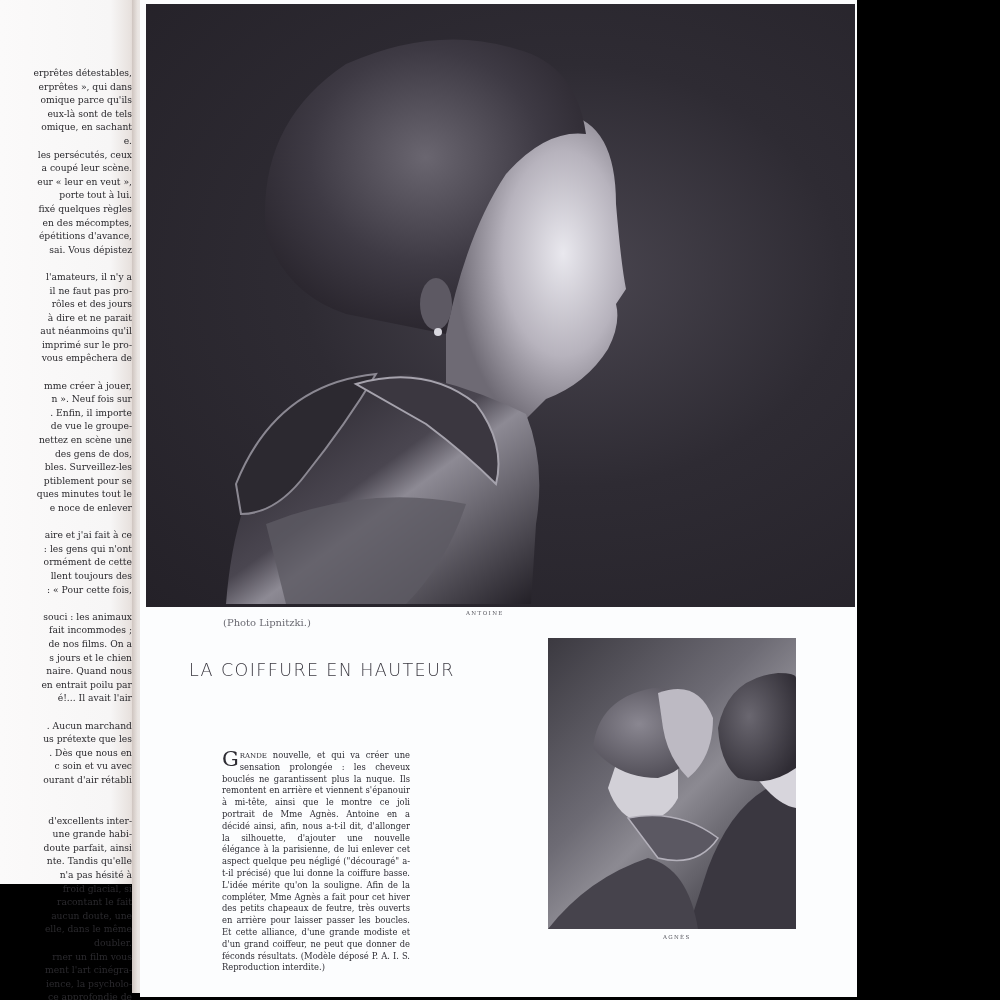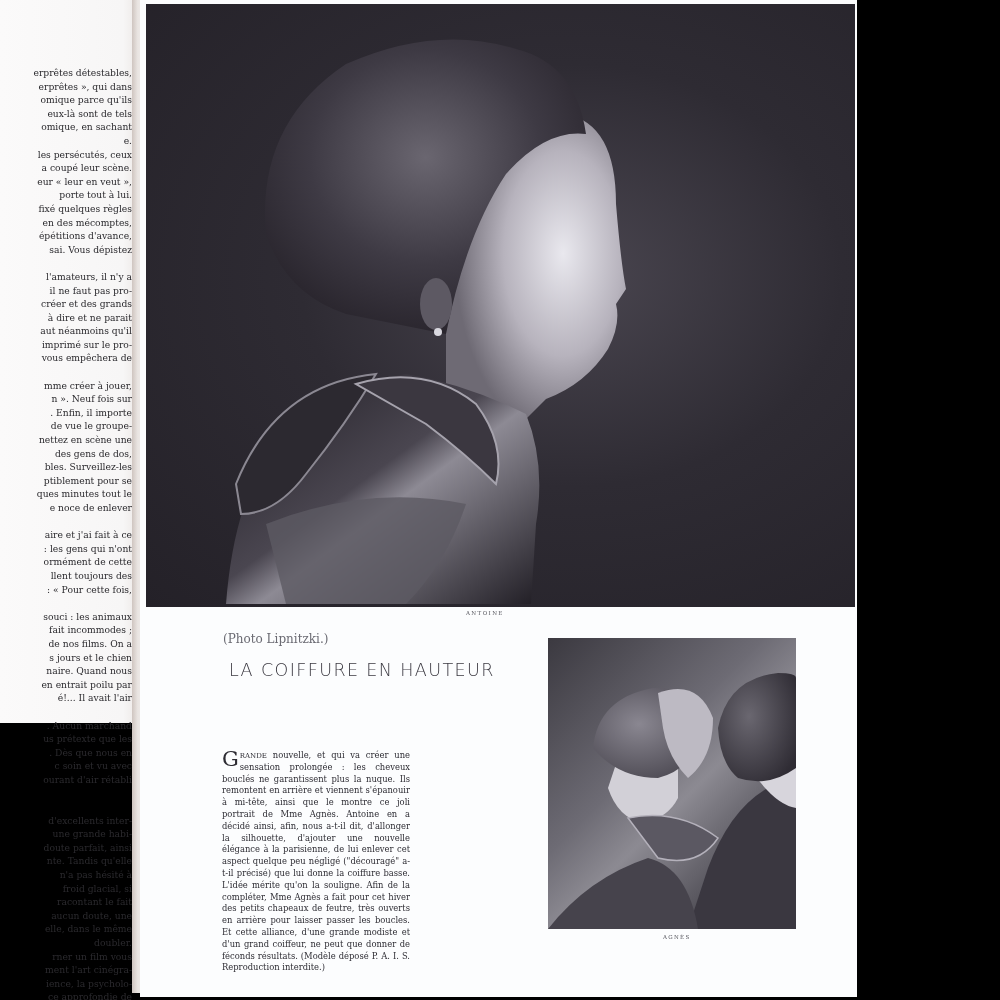--- a/index.html
+++ b/index.html
@@ -1,33 +1,33 @@
 <!DOCTYPE html>
 <html><head>
 <meta charset="utf-8">
 <style>
   html, body { margin:0; padding:0; }
   body { width:1000px; height:1000px; background:#000; position:relative; overflow:hidden;
          font-family:"DejaVu Serif", serif; }
-  .left-page { position:absolute; left:0; top:0; width:138px; height:723px;
-               background:linear-gradient(to right,#fbfafa 0%,#f7f6f6 80%,#e8e2df 94%,#d8ccc6 100%);padding-left:16px; }
+  .left-page { position:absolute; left:0; top:0; width:138px; height:884px;
+               background:linear-gradient(to right,#fbfafa 0%,#f7f6f6 80%,#e8e2df 94%,#d8ccc6 100%); }
   .left-text { position:absolute; left:0; top:66px; width:132px; overflow:hidden;
                font-size:9.2px; line-height:13.6px; color:#2b2a2e; }
   .left-text .line { display:block; white-space:nowrap; text-align:right; padding-right:0; }
   .left-text .gap { height:13.6px; }
   .gutter { position:absolute; left:132px; top:0; width:14px; height:993px;
             background:linear-gradient(to right,#cfc5c0,#e9e4e1 40%,#f3f1f1); }
   .right-page { position:absolute; left:140px; top:0; width:717px; height:997px; background:#fcfdfe; }
   .main-photo { position:absolute; left:146px; top:4px; width:709px; height:603px;
                 background:radial-gradient(ellipse at 60% 45%, #4a4650 0%, #2e2b33 45%, #242128 100%);
                 overflow:hidden; }
-  .credit { position:absolute; left:223px; top:632px; font-size:12px; color:#6a6a72; }
+  .credit { position:absolute; left:223px; top:617px; font-size:10px; color:#6a6a72; }
   .caption-antoine { position:absolute; left:466px; top:610px; font-size:5.5px; letter-spacing:1.4px; color:#55555c; }
   .headline { position:absolute; left:189px; top:660px; font-family:"DejaVu Sans", sans-serif;
-              font-size:17.5px; letter-spacing:1.4px; color:#3a3840; font-weight:300;margin-left:40px; }
+              font-size:17.5px; letter-spacing:1.4px; color:#3a3840; font-weight:300; }
   .body-text { position:absolute; left:222px; top:749px; width:188px; font-size:8.4px;
                line-height:11.8px; color:#2d2c33; text-align:justify; }
   .body-text .dropcap { float:left; font-size:21px; line-height:18px; margin-right:1px; margin-top:1px; }
   .body-text .sc { font-variant:small-caps; font-size:10px; }
   .second-photo { position:absolute; left:548px; top:638px; width:248px; height:291px;
                   background:linear-gradient(135deg,#3b3940 0%,#6d6b74 40%,#8c8a92 55%,#4f4d55 80%,#2e2c33 100%);
                   overflow:hidden; }
   .caption-agnes { position:absolute; left:663px; top:934px; font-size:5.5px; letter-spacing:1.3px; color:#55555c; }
   svg { display:block; }
 </style>
@@ -46,21 +46,21 @@
       <span class="line">a coupé leur scène.</span>
       <span class="line">eur « leur en veut »,</span>
       <span class="line">porte tout à lui.</span>
       <span class="line">fixé quelques règles</span>
       <span class="line">en des mécomptes,</span>
       <span class="line">épétitions d'avance,</span>
       <span class="line">sai. Vous dépistez</span>
       <span class="line gap"></span>
       <span class="line">l'amateurs, il n'y a</span>
       <span class="line">il ne faut pas pro-</span>
-      <span class="line">créer et des grands</span>
+      <span class="line">rôles et des jours</span>
       <span class="line">à dire et ne parait</span>
       <span class="line">aut néanmoins qu'il</span>
       <span class="line">imprimé sur le pro-</span>
       <span class="line">vous empêchera de</span>
       <span class="line gap"></span>
       <span class="line">mme créer à jouer,</span>
       <span class="line">n ». Neuf fois sur</span>
       <span class="line">. Enfin, il importe</span>
       <span class="line">de vue le groupe-</span>
       <span class="line">nettez en scène une</span>

